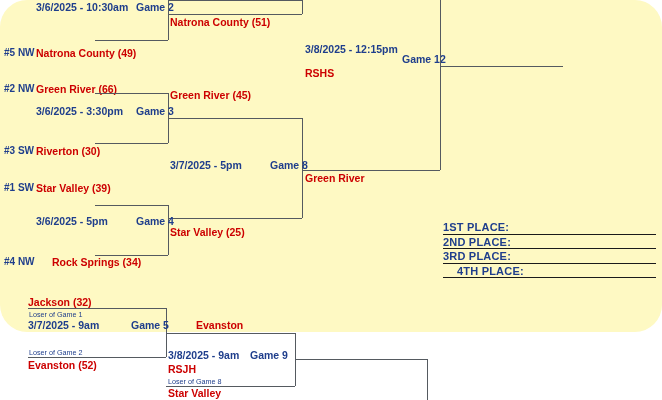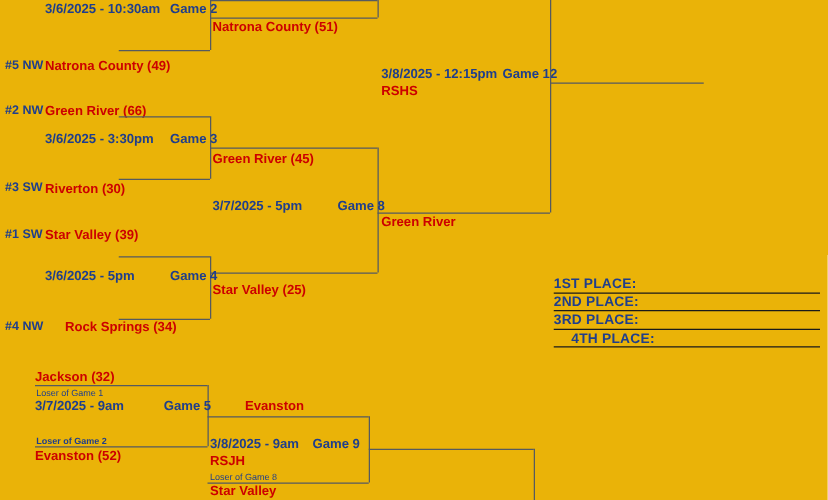--- a/index.html
+++ b/index.html
@@ -1,18 +1,18 @@
 <!DOCTYPE html>
 <html><head>
 <meta charset="utf-8">
 <style>
   html,body{margin:0;padding:0;background:#ffffff;}
   body{width:662px;height:400px;overflow:hidden;
        font-family:"Liberation Sans","DejaVu Sans",sans-serif;}
-  #bracket{position:relative;width:662px;height:400px;background:#eab308;}
+  #bracket{position:relative;width:662px;height:332px;background:#fef9c3;border-radius:27px;}
 
   .t{position:absolute;white-space:nowrap;line-height:1;}
   .red{color:#cc0000;font-weight:bold;font-size:10.5px;}
   .blue{color:#1f3e8c;font-weight:bold;font-size:10.5px;}
   .seed{color:#1f3e8c;font-weight:bold;font-size:10px;}
   .small{color:#1f3e8c;font-weight:normal;font-size:7.2px;}
   .place{color:#1f3e8c;font-weight:bold;font-size:11px;letter-spacing:.2px;}
 
   .hl{position:absolute;height:0;border-top:1px solid #555a60;}
   .vl{position:absolute;width:0;border-left:1px solid #555a60;}
@@ -30,37 +30,37 @@
   <div class="hl" style="left:95px;top:40px;width:73px;"></div>
 
   <div class="t seed" style="left:4px;top:48px;">#5 NW</div>
   <div class="t red" style="left:36px;top:48px;">Natrona County (49)</div>
 
   <div class="hl" style="left:168px;top:0px;width:134px;"></div>
   <div class="vl" style="left:302px;top:0px;height:14px;"></div>
   <div class="hl" style="left:168px;top:14px;width:134px;"></div>
   <div class="t red" style="left:170px;top:17px;">Natrona County (51)</div>
 
-  <div class="t blue" style="left:305px;top:54px;text-align:center;">3/8/2025 - 12:15pm</div>
+  <div class="t blue" style="left:305px;top:44px;text-align:center;">3/8/2025 - 12:15pm</div>
   <div class="t blue" style="left:402px;top:54px;">Game 12</div>
   <div class="t red" style="left:305px;top:68px;">RSHS</div>
 
   <div class="vl" style="left:440px;top:0px;height:170px;"></div>
   <div class="hl" style="left:440px;top:66px;width:123px;"></div>
 
   <div class="t seed" style="left:4px;top:84px;">#2 NW</div>
   <div class="t red" style="left:36px;top:84px;">Green River (66)</div>
 
   <div class="hl" style="left:95px;top:93px;width:73px;"></div>
   <div class="vl" style="left:168px;top:93px;height:50px;"></div>
   <div class="hl" style="left:95px;top:143px;width:73px;"></div>
 
   <div class="t blue" style="left:36px;top:106px;">3/6/2025 - 3:30pm</div>
   <div class="t blue" style="left:136px;top:106px;">Game 3</div>
-  <div class="t red" style="left:170px;top:122px;">Green River (45)</div>
+  <div class="t red" style="left:170px;top:90px;">Green River (45)</div>
 
   <div class="t seed" style="left:4px;top:146px;">#3 SW</div>
   <div class="t red" style="left:36px;top:146px;">Riverton (30)</div>
 
   <div class="hl" style="left:168px;top:118px;width:134px;"></div>
   <div class="vl" style="left:302px;top:118px;height:100px;"></div>
   <div class="hl" style="left:168px;top:218px;width:134px;"></div>
 
   <div class="t blue" style="left:170px;top:160px;">3/7/2025 - 5pm</div>
   <div class="t blue" style="left:270px;top:160px;">Game 8</div>
@@ -101,21 +101,21 @@
   <div class="hl" style="left:28px;top:308px;width:138px;"></div>
   <div class="t small" style="left:29px;top:311px;">Loser of Game 1</div>
 
   <div class="vl" style="left:166px;top:308px;height:49px;"></div>
 
   <div class="t blue" style="left:28px;top:320px;">3/7/2025 - 9am</div>
   <div class="t blue" style="left:131px;top:320px;">Game 5</div>
   <div class="t red" style="left:168px;top:320px;padding-left:28px;">Evanston</div>
 
   <div class="hl" style="left:28px;top:357px;width:138px;"></div>
-  <div class="t small" style="left:29px;top:349px;font-weight:bold;">Loser of Game 2</div>
+  <div class="t small" style="left:29px;top:349px;">Loser of Game 2</div>
   <div class="t red" style="left:28px;top:360px;">Evanston (52)</div>
 
   <div class="hl" style="left:166px;top:333px;width:129px;"></div>
   <div class="vl" style="left:295px;top:333px;height:53px;"></div>
   <div class="hl" style="left:166px;top:386px;width:129px;"></div>
 
   <div class="t blue" style="left:168px;top:350px;">3/8/2025 - 9am</div>
   <div class="t blue" style="left:250px;top:350px;">Game 9</div>
   <div class="t red" style="left:168px;top:364px;">RSJH</div>
   <div class="t small" style="left:168px;top:378px;">Loser of Game 8</div>

